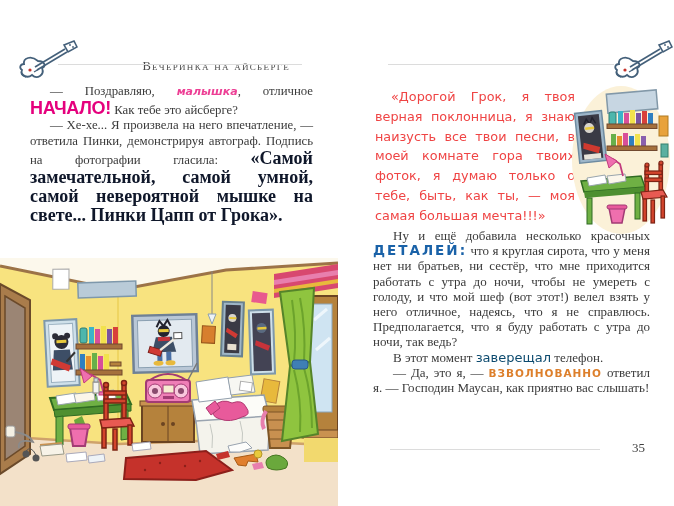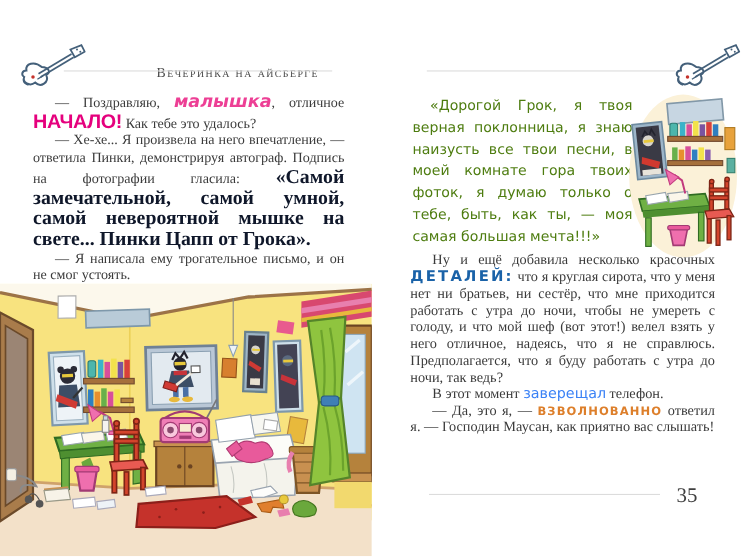--- a/index.html
+++ b/index.html
@@ -21,41 +21,41 @@
   .guitar{position:absolute;display:block;}
   .g-left{left:18px;top:39px;width:60px;height:42px;}
   .g-right{left:276px;top:39px;width:60px;height:42px;}
 
   
   .bodytext p{margin:0;text-indent:20px;text-align:justify;color:#3a3a3a;}
   .lp-text{position:absolute;left:30px;top:84px;width:283px;font-size:12.8px;line-height:15.2px;}
   .rp-text{position:absolute;left:36px;top:228px;width:277px;font-size:13px;line-height:15.2px;}
 
   .pink-script{font-family:"DejaVu Sans",sans-serif;font-weight:bold;font-style:italic;
-               color:#ed3f95;font-size:16px;line-height:1;}
+               color:#ed3f95;font-size:11px;line-height:1;}
   .accent-start{font-family:"Liberation Sans",sans-serif;font-weight:bold;color:#e5007d;
                 font-size:18px;letter-spacing:-0.3px;line-height:1;}
   .autograph{font-weight:bold;color:#0f172a;font-size:18px;line-height:1;}
   .details-word{font-family:"DejaVu Sans",sans-serif;font-weight:bold;color:#1a62a8;
                 font-size:13.5px;letter-spacing:2px;line-height:1;margin-top:16px;}
-  .green-word{font-family:"DejaVu Sans",sans-serif;color:#3b82f6;font-size:13px;line-height:1;}
+  .green-word{font-family:"DejaVu Sans",sans-serif;color:#0c4a6e;font-size:13px;line-height:1;}
   .orange-word{font-family:"DejaVu Sans",sans-serif;font-weight:bold;color:#dd7f2b;
                font-size:10.5px;letter-spacing:1px;text-transform:uppercase;line-height:1;}
 
   
   .rp-letter{position:absolute;left:38px;top:87px;width:200px;text-indent:16px;
              font-family:"DejaVu Sans",sans-serif;font-size:12.8px;line-height:19.8px;
-             color:#4d7c0f;text-align:justify;}
+             color:#ef4444;text-align:justify;}
 
   .illus{position:absolute;}
   .lp-illus{left:0;top:258px;width:338px;height:248px;}
   .rp-illus{left:234px;top:84px;width:100px;height:152px;}
 
-  .page-num{position:absolute;left:278px;top:440px;width:30px;text-align:left;
-            font-size:19px;color:#3f3f3f;}
+  .page-num{position:absolute;left:278px;top:440px;width:30px;text-align:right;
+            font-size:13px;color:#3f3f3f;}
   svg{display:block;width:100%;height:100%;}
 </style>
 </head>
 <body>
 
 <div id="stage">
 
   <section class="page left">
 
     <span class="guitar g-left">
@@ -69,23 +69,22 @@
         <circle cx="55" cy="8" r="0.9" fill="#44607a"></circle>
         <circle cx="12" cy="31" r="1.6" fill="#c5322b"></circle>
         <line x1="16" y1="33" x2="21" y2="30" stroke="#44607a" stroke-width="1.2"></line>
       </svg>
     </span>
 
     <div class="ph lp-h">Вечеринка на айсберге</div>
     <div class="rule lp-rule"></div>
 
     <div class="bodytext lp-text">
-      <p><span>— Поздравляю, </span><span class="pink-script">малышка</span><span>, отличное </span><span class="accent-start">НАЧАЛО!</span><span> Как тебе это удалось?</span></p>
+      <p><span>— Поздравляю, </span><span class="pink-script">малышка</span><span>, отличное </span><span class="accent-start">НАЧАЛО!</span><span> Как тебе это айсберге?</span></p>
       <p><span>— Хе-хе... Я произвела на него впечатление, — ответила Пинки, демонстрируя автограф. Подпись на фотографии гласила: </span><span class="autograph">«Самой замечательной, самой умной, самой невероятной мышке на свете... Пинки Цапп от Грока».</span></p>
-      <p>— Я написала ему трогательное письмо, и он не смог устоять.</p>
     </div>
 
     <div class="illus lp-illus">
       <svg viewBox="0 0 338 248" preserveAspectRatio="none">
 
         <rect x="0" y="0" width="338" height="215" fill="#f8e37f"></rect>
         <polygon points="0,0 338,0 338,5 226,12 118,32 0,8" fill="#fcf8ec"></polygon>
         <polyline points="0,8 118,32 226,12 338,5" fill="none" stroke="#9c7347" stroke-width="3"></polyline>
         <line x1="118" y1="32" x2="118" y2="186" stroke="#ecd058" stroke-width="1.5"></line>
         <polygon points="0,212 28,180 118,186 226,182 306,186 338,202 338,248 0,248" fill="#f3e1c9"></polygon>

